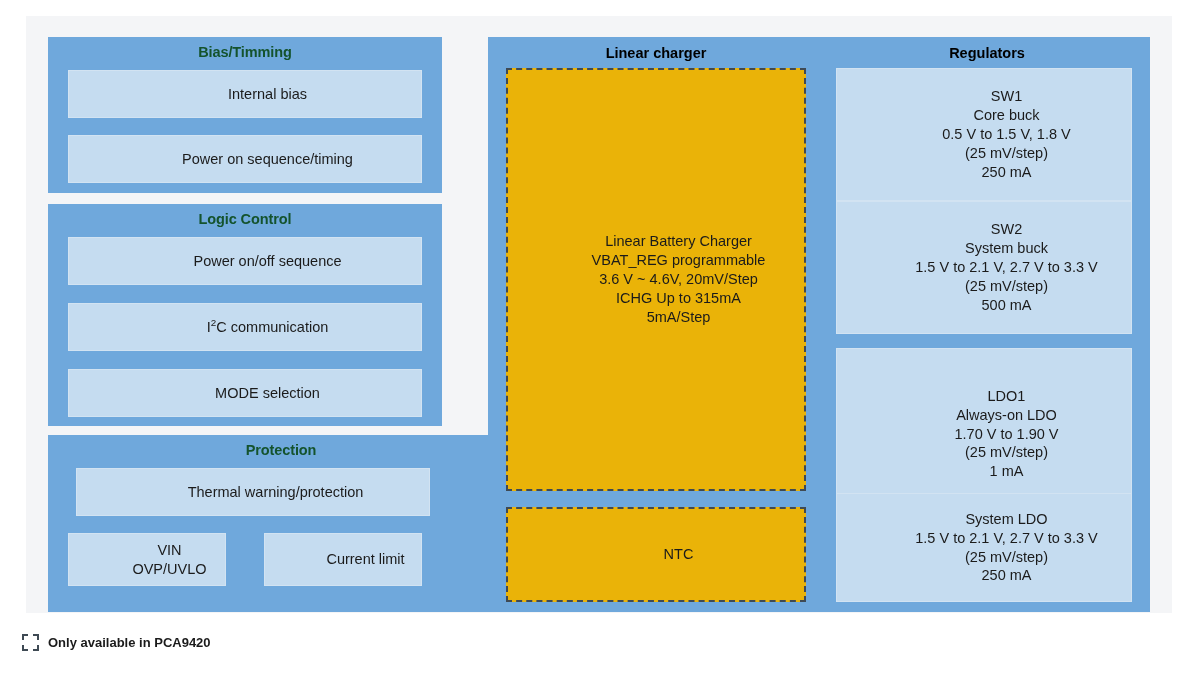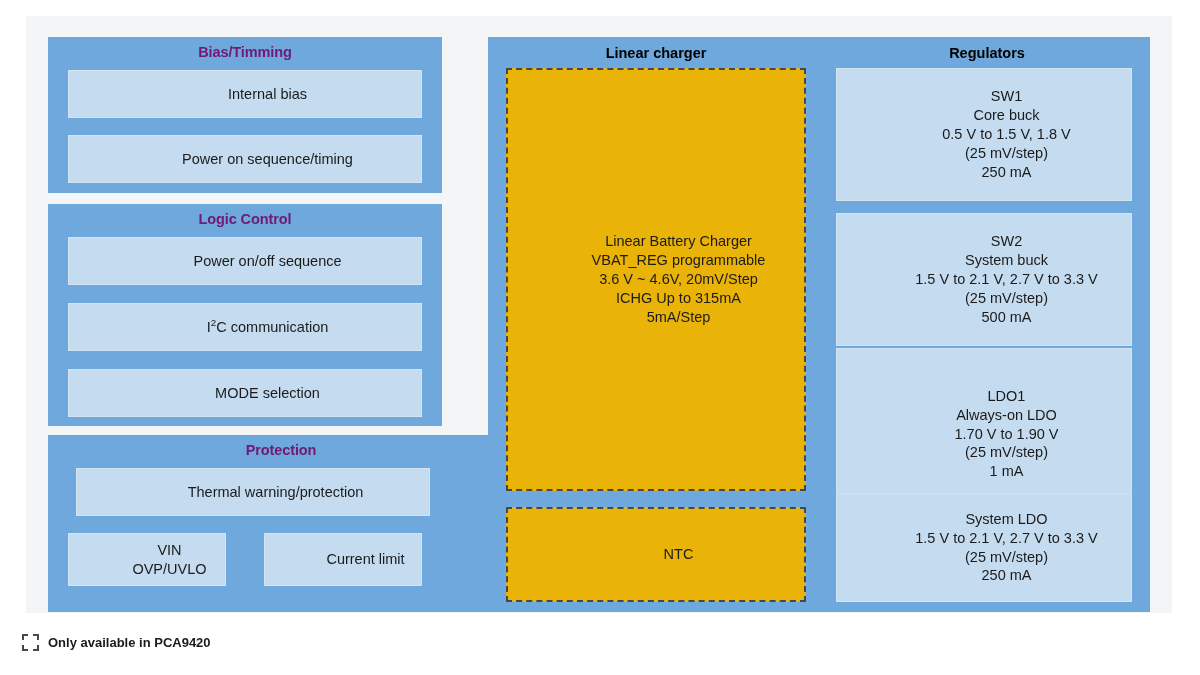--- a/index.html
+++ b/index.html
@@ -25,21 +25,21 @@
   .panel {
     position: absolute;
     background: #6fa8dc;
     box-sizing: border-box;
   }
 
   .panel-title {
     text-align: center;
     font-size: 14.5px;
     font-weight: bold;
-    color: #701a75;
+    color: #14532d;
     line-height: 1;
     padding-top: 8px;
     padding-bottom: 6px;
     letter-spacing: -0.1px;
   }
 
   
   .box {
     position: absolute;
     background: #c5dcf0;
@@ -186,21 +186,21 @@
     <div class="box" style="left:348px; top:31px; width:296px; height:133px;">
       <div class="lines">
         <div>SW1</div>
         <div>Core buck</div>
         <div>0.5 V to 1.5 V, 1.8 V</div>
         <div>(25 mV/step)</div>
         <div>250 mA</div>
       </div>
     </div>
 
-    <div class="box" style="left:348px; top:176px; width:296px; height:133px;">
+    <div class="box" style="left:348px; top:164px; width:296px; height:133px;">
       <div class="lines">
         <div>SW2</div>
         <div>System buck</div>
         <div>1.5 V to 2.1 V, 2.7 V to 3.3 V</div>
         <div>(25 mV/step)</div>
         <div>500 mA</div>
       </div>
     </div>
 
     <div class="box" style="left:348px; top:311px; width:296px; height:172px;">

